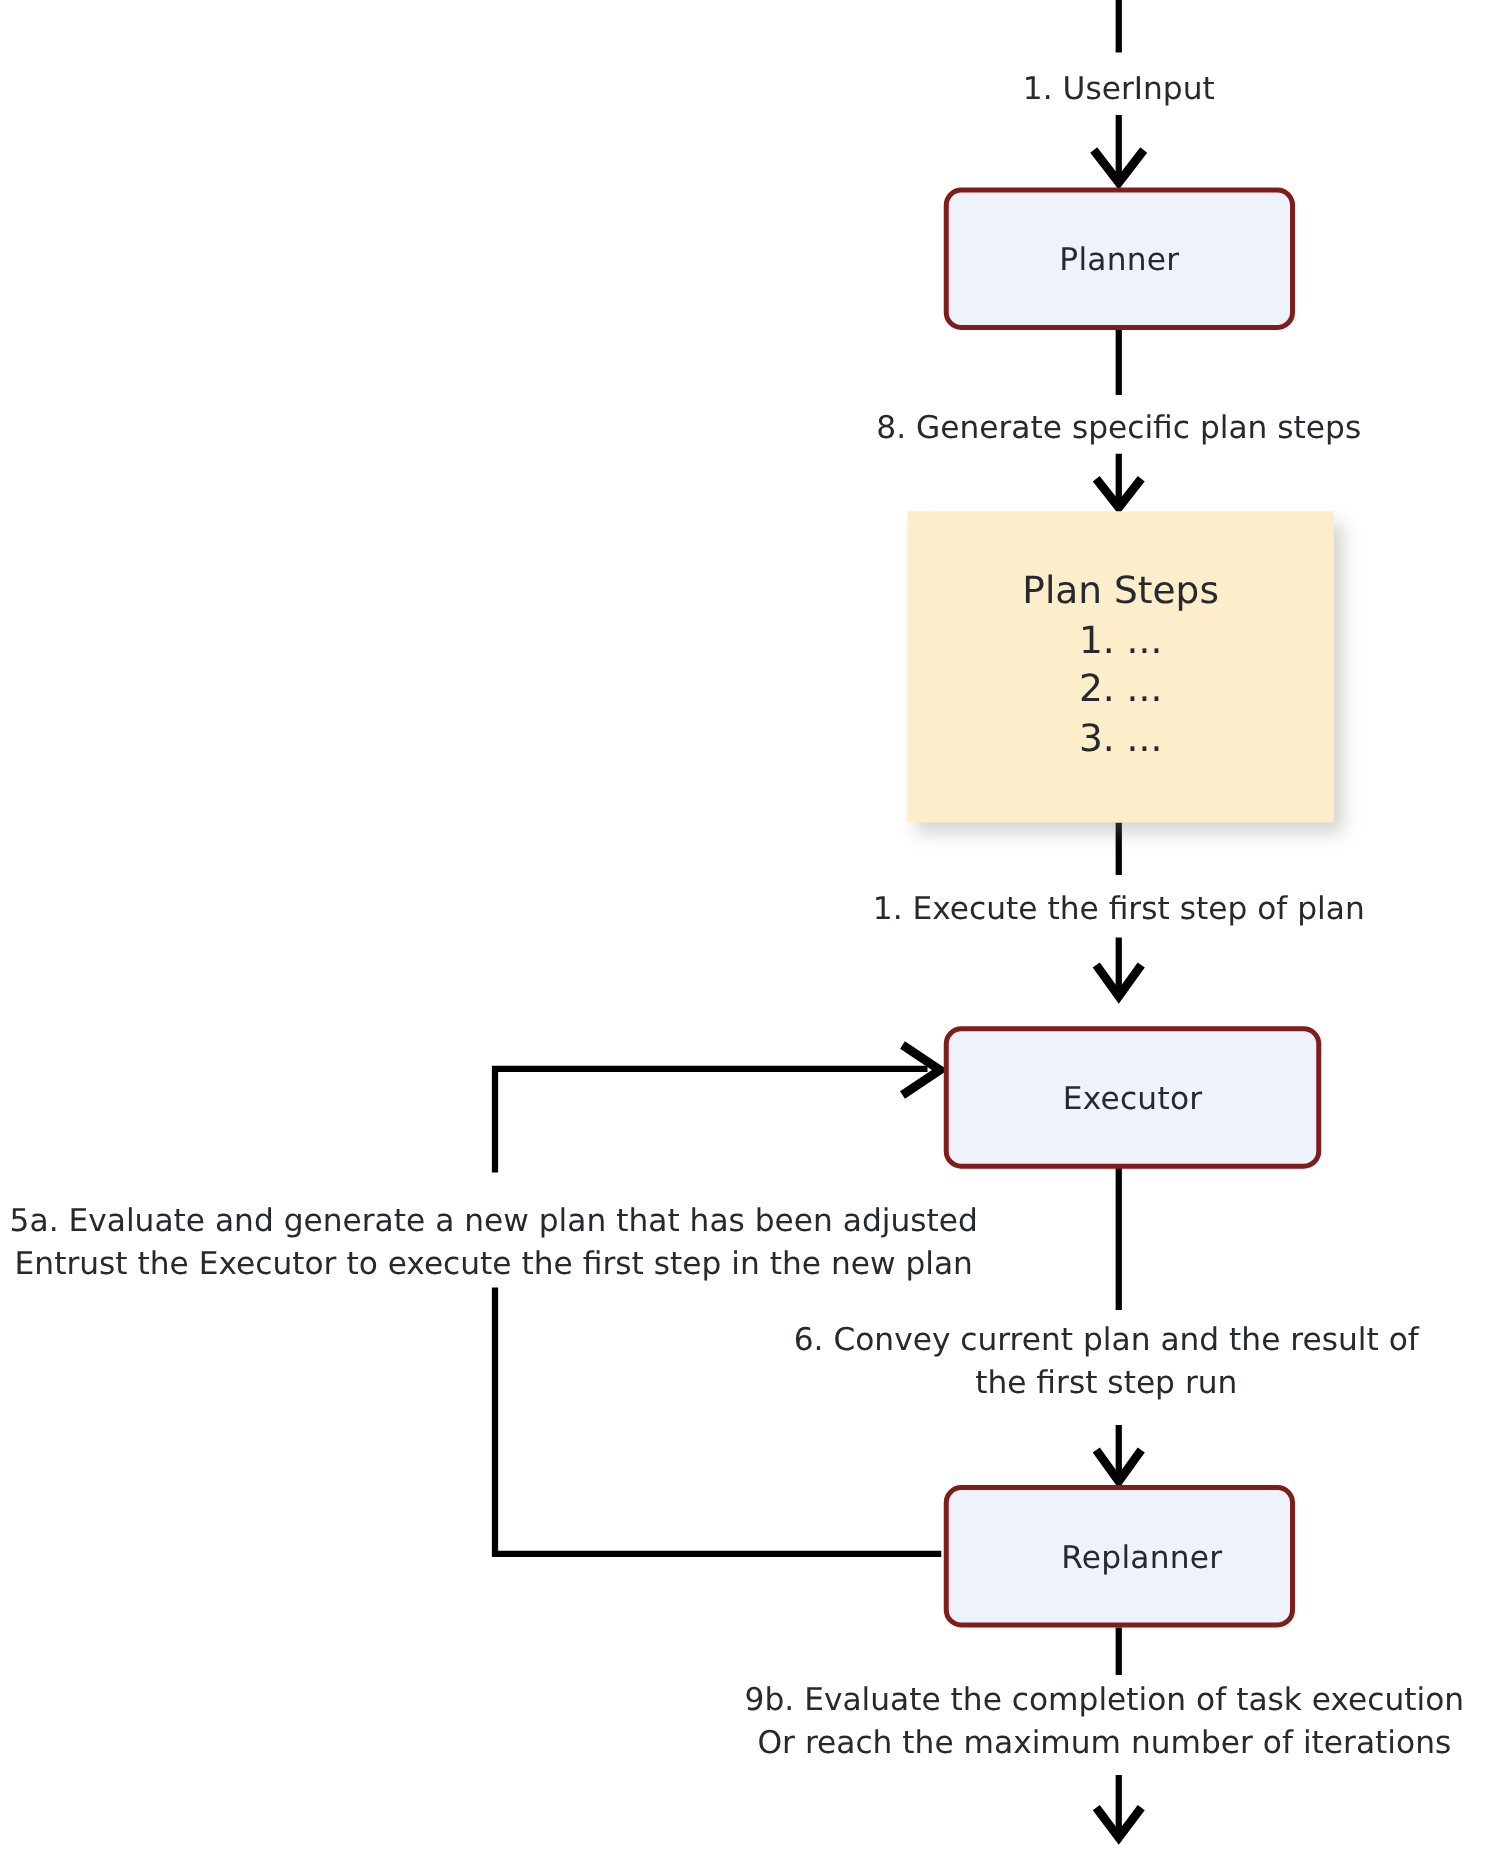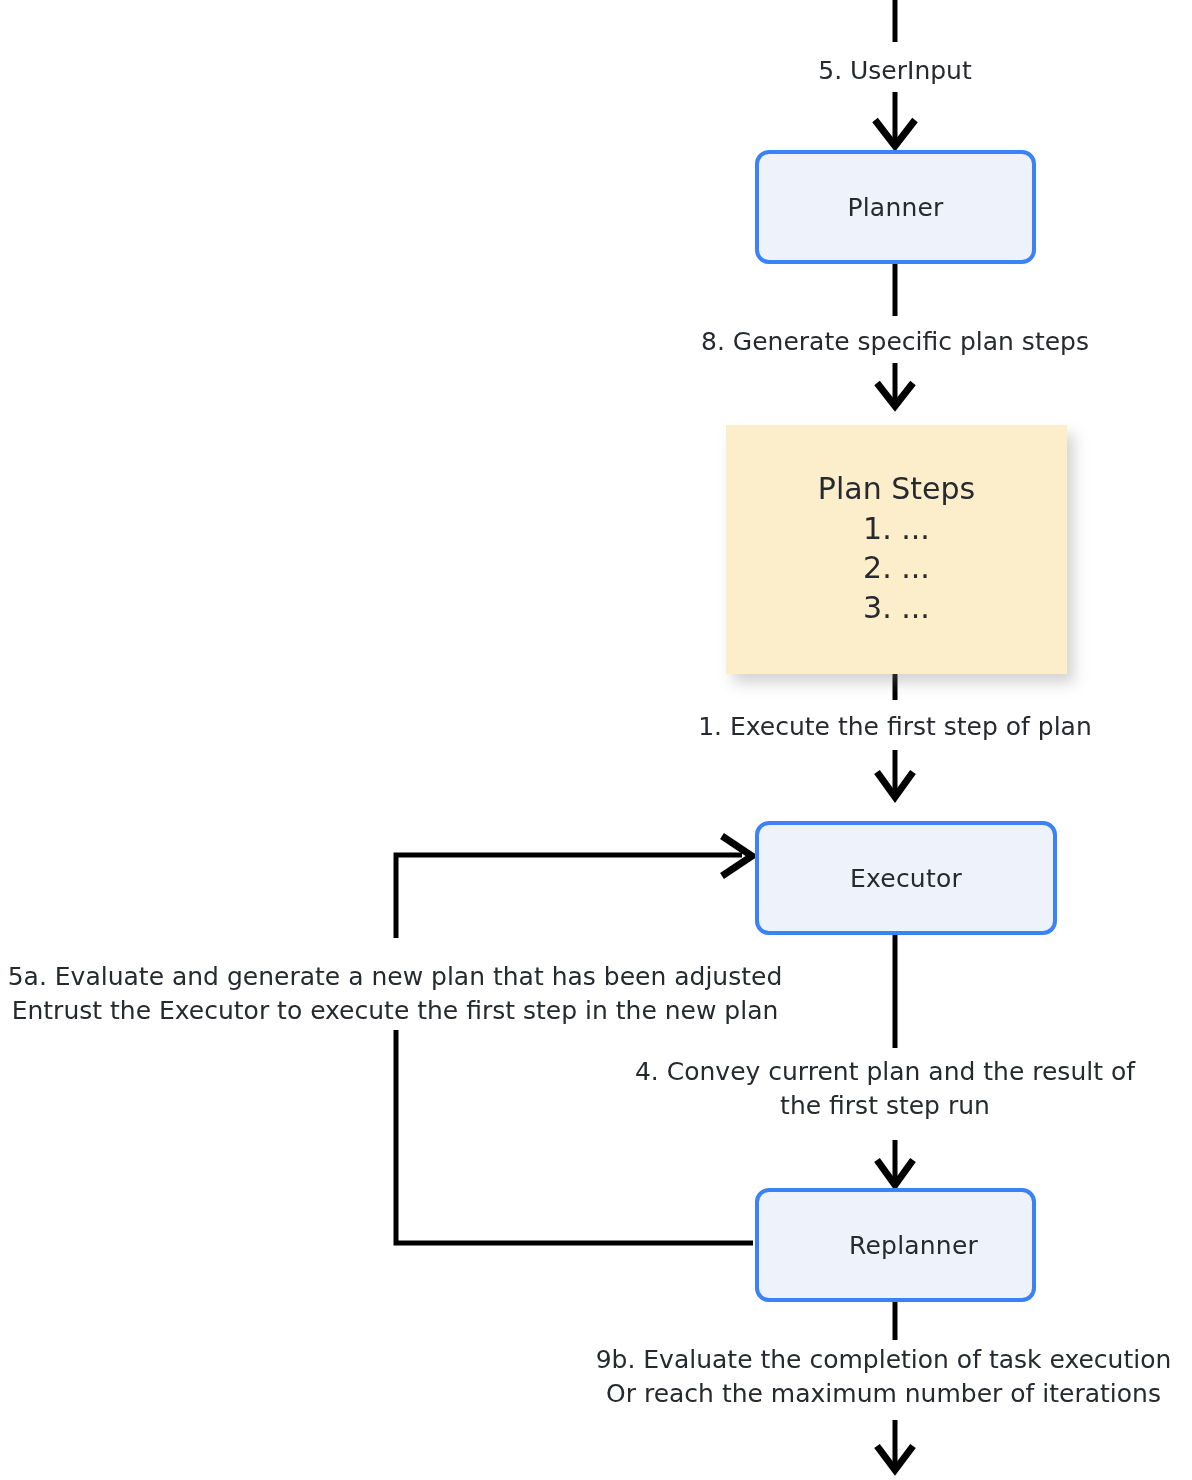--- a/index.html
+++ b/index.html
@@ -21,42 +21,41 @@
     position: absolute;
     left: 0;
     top: 0;
     width: 1192px;
     height: 1480px;
   }
   .node-box {
     position: absolute;
     box-sizing: border-box;
     background: #eef2fb;
-    border: 4px solid #3b82f6;
+    border: 4px solid #7f1d1d;
     border-radius: 14px;
     display: flex;
     align-items: center;
     justify-content: center;
     font-size: 25px;
     color: #26292e;
     letter-spacing: 0.2px;
   }
   .note-box {
     position: absolute;
     box-sizing: border-box;
     background: #fdeecb;
     border: none;
     border-radius: 0;
     box-shadow: 7px 9px 13px rgba(130,130,130,0.34);
     display: flex;
     flex-direction: column;
     align-items: center;
     justify-content: center;
     color: #26292e;
-    margin-top: 16px;
   }
   .note-title {
     font-size: 30px;
     line-height: 1.18;
     margin-bottom: 2px;
   }
   .note-step {
     font-size: 30px;
     line-height: 1.32;
   }
@@ -119,27 +118,27 @@
   </div>
 
   <div class="node-box" style="left:755px; top:800px; width:302px; height:114px;margin-top:21px;">
     <span>Executor</span>
   </div>
 
   <div class="node-box" style="left:755px; top:1188px; width:281px; height:114px;padding-left:36px;">
     <span>Replanner</span>
   </div>
 
-  <div class="edge-label" style="left:695px; top:54px; width:400px;">5. UserInput</div>
+  <div class="edge-label" style="left:695px; top:54px; width:400px;">1. UserInput</div>
 
   <div class="edge-label" style="left:645px; top:325px; width:500px;">8. Generate specific plan steps</div>
 
   <div class="edge-label" style="left:645px; top:710px; width:500px;">1. Execute the first step of plan</div>
 
-  <div class="edge-label" style="left:595px; top:1055px; width:580px;">4. Convey current plan and the result of
+  <div class="edge-label" style="left:595px; top:1055px; width:580px;">6. Convey current plan and the result of
 the first step run</div>
 
   <div class="edge-label" style="left:5px; top:948px; width:780px;margin-top:12px;">5a. Evaluate and generate a new plan that has been adjusted
 Entrust the Executor to execute the first step in the new plan</div>
 
   <div class="edge-label" style="left:575px; top:1343px; width:617px;">9b. Evaluate the completion of task execution
 Or reach the maximum number of iterations</div>
 
 </div>
 

